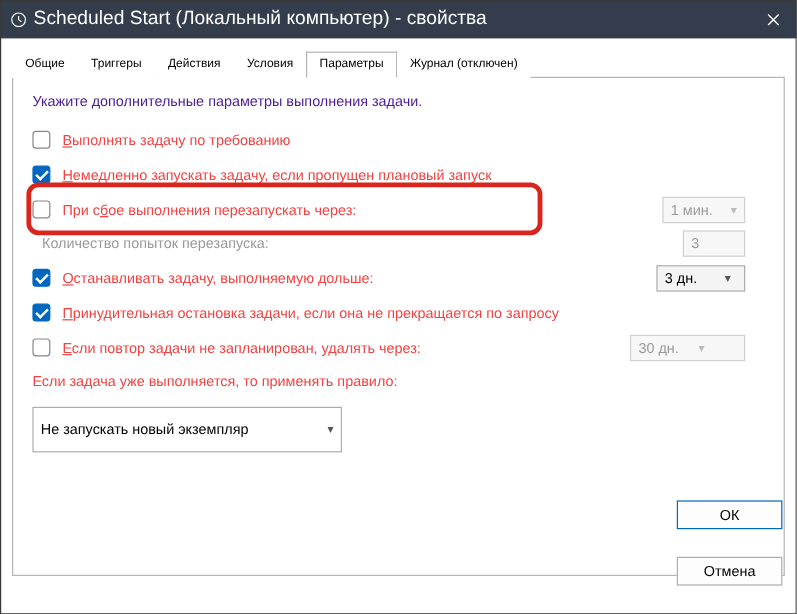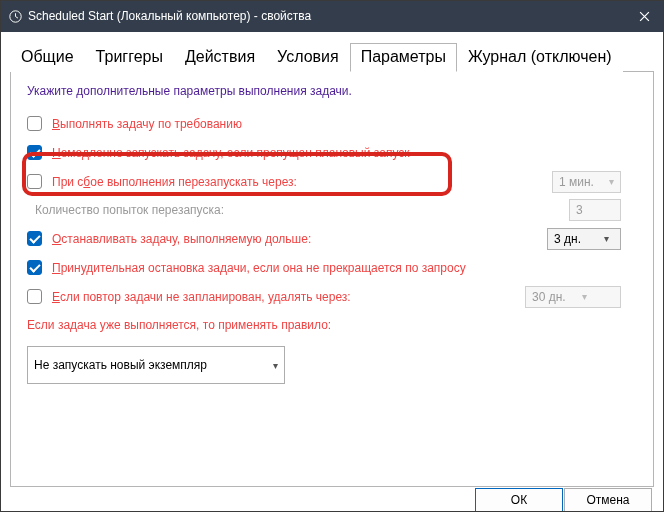--- a/index.html
+++ b/index.html
@@ -1,30 +1,30 @@
 <!DOCTYPE html>
 <html><head>
 <meta charset="utf-8">
 <style>
   * { box-sizing: border-box; font-family: "Segoe UI", Tahoma, sans-serif; }
   body { margin: 0; background: #fff; width: 664px; height: 512px; overflow: hidden; position: relative; }
 
   .titlebar {
     background: #333d4b; color: #fff; height: 30px;
     display: flex; align-items: center; padding: 16px 8px;
-    font-size: 12px;
+    font-size: 16px;
   }
   .titlebar .icon { width: 14px; height: 14px; margin-right: 6px; display: inline-flex; align-items: center; justify-content: center; }
   .titlebar .title { flex: 1; }
   .titlebar .close { width: 40px; height: 30px; display: flex; align-items: center; justify-content: center; font-size: 14px; margin-right: -8px; }
 
   .tab-strip {
     display: flex;
     margin: 10px 10px 0 10px;
-    font-size: 16px;
+    font-size: 10px;
     position: relative;
     border-bottom: 1px solid #b5b5b5;
   }
   .tab {
     padding: 4px 10px 5px 10px;
     border: 1px solid transparent;
     position: relative;
     bottom: -1px;
     background: #fff;
     cursor: default;
@@ -89,22 +89,22 @@
 
   .right-slot { position: absolute; right: 16px; padding-left: 24px; }
 
   .big-combo {
     border: 1px solid #adadad; background: #fff; height: 24px; display: flex; align-items: center;
     padding: 18px 6px; width: 258px; font-size: 12px; justify-content: space-between;
   }
   .big-combo .arrow { font-size: 10px; color: #555; }
 
   .footer {
-    position: absolute; right: 12px; bottom: 0;
-    display: flex; gap: 1px;
+    position: absolute; right: 12px; bottom: 24px;
+    display: flex; gap: 23px; flex-direction: column;
   }
   .btn {
     min-width: 88px; height: 24px; border: 1px solid #adadad; background: #fdfdfd;
     font-size: 12px; display: flex; align-items: center; justify-content: center; cursor: default;
   }
   .btn.primary { border-color: #0067c0; }
 
   .outer-border { position:absolute; inset:0; border:1px solid #3a3a3a; pointer-events:none; }
 </style>
 </head>

